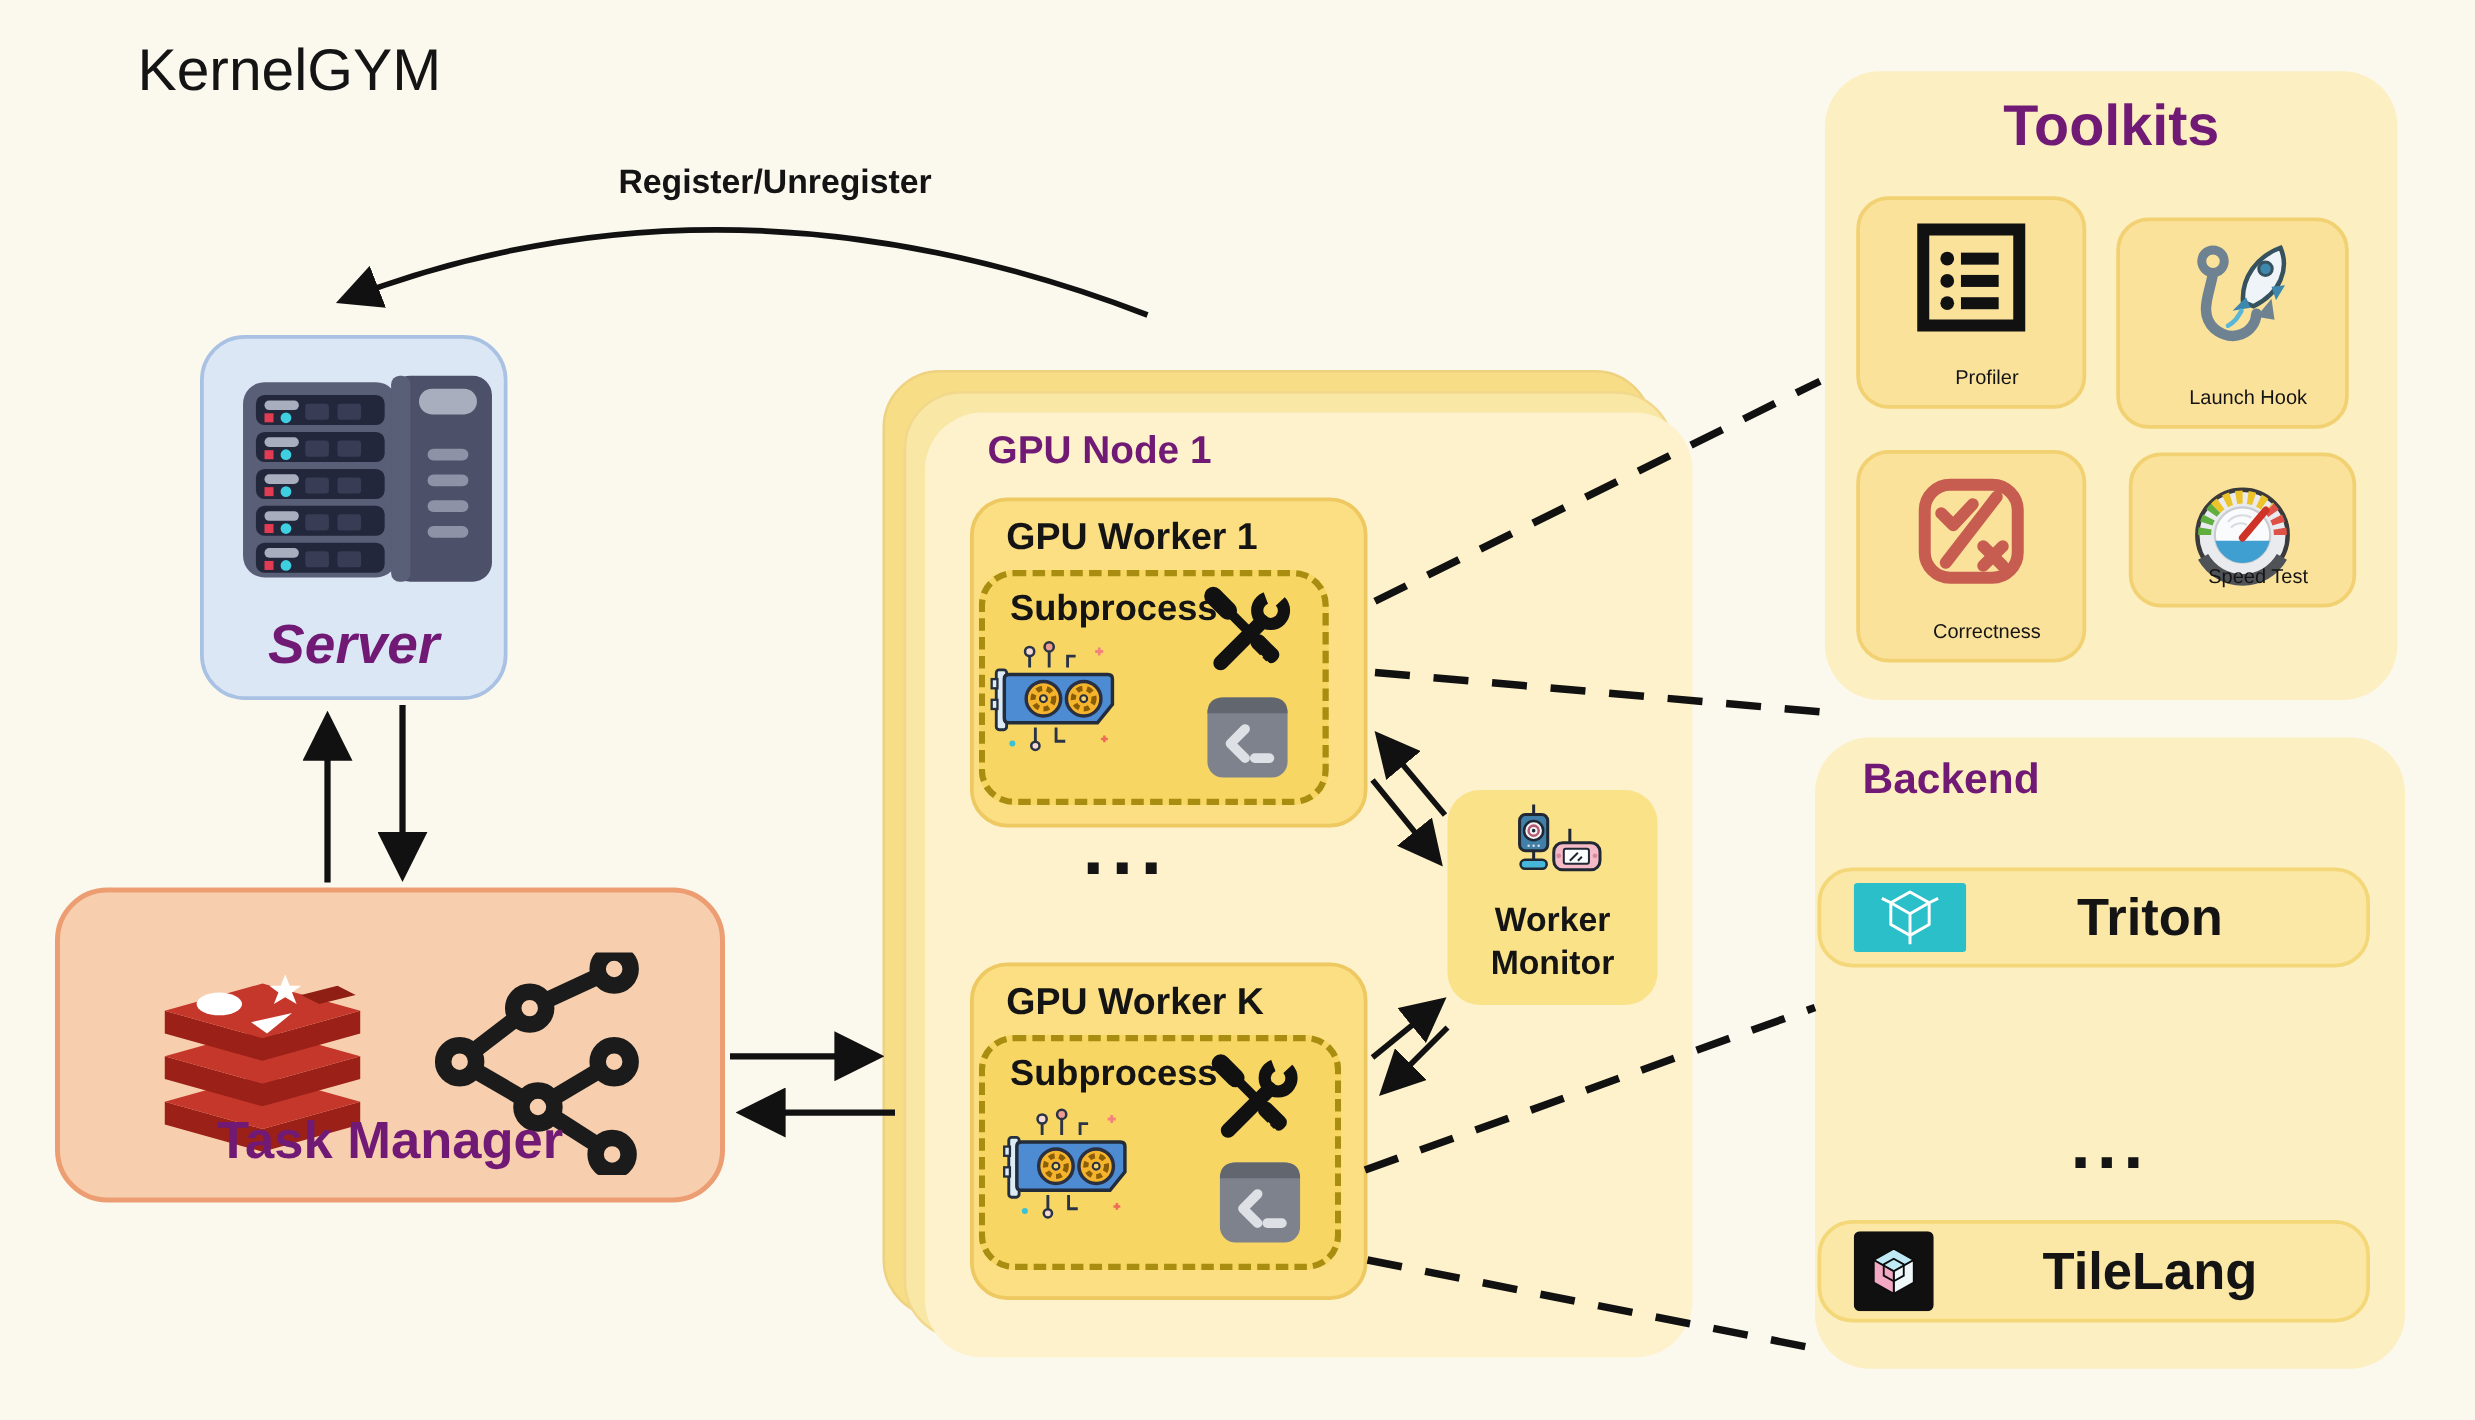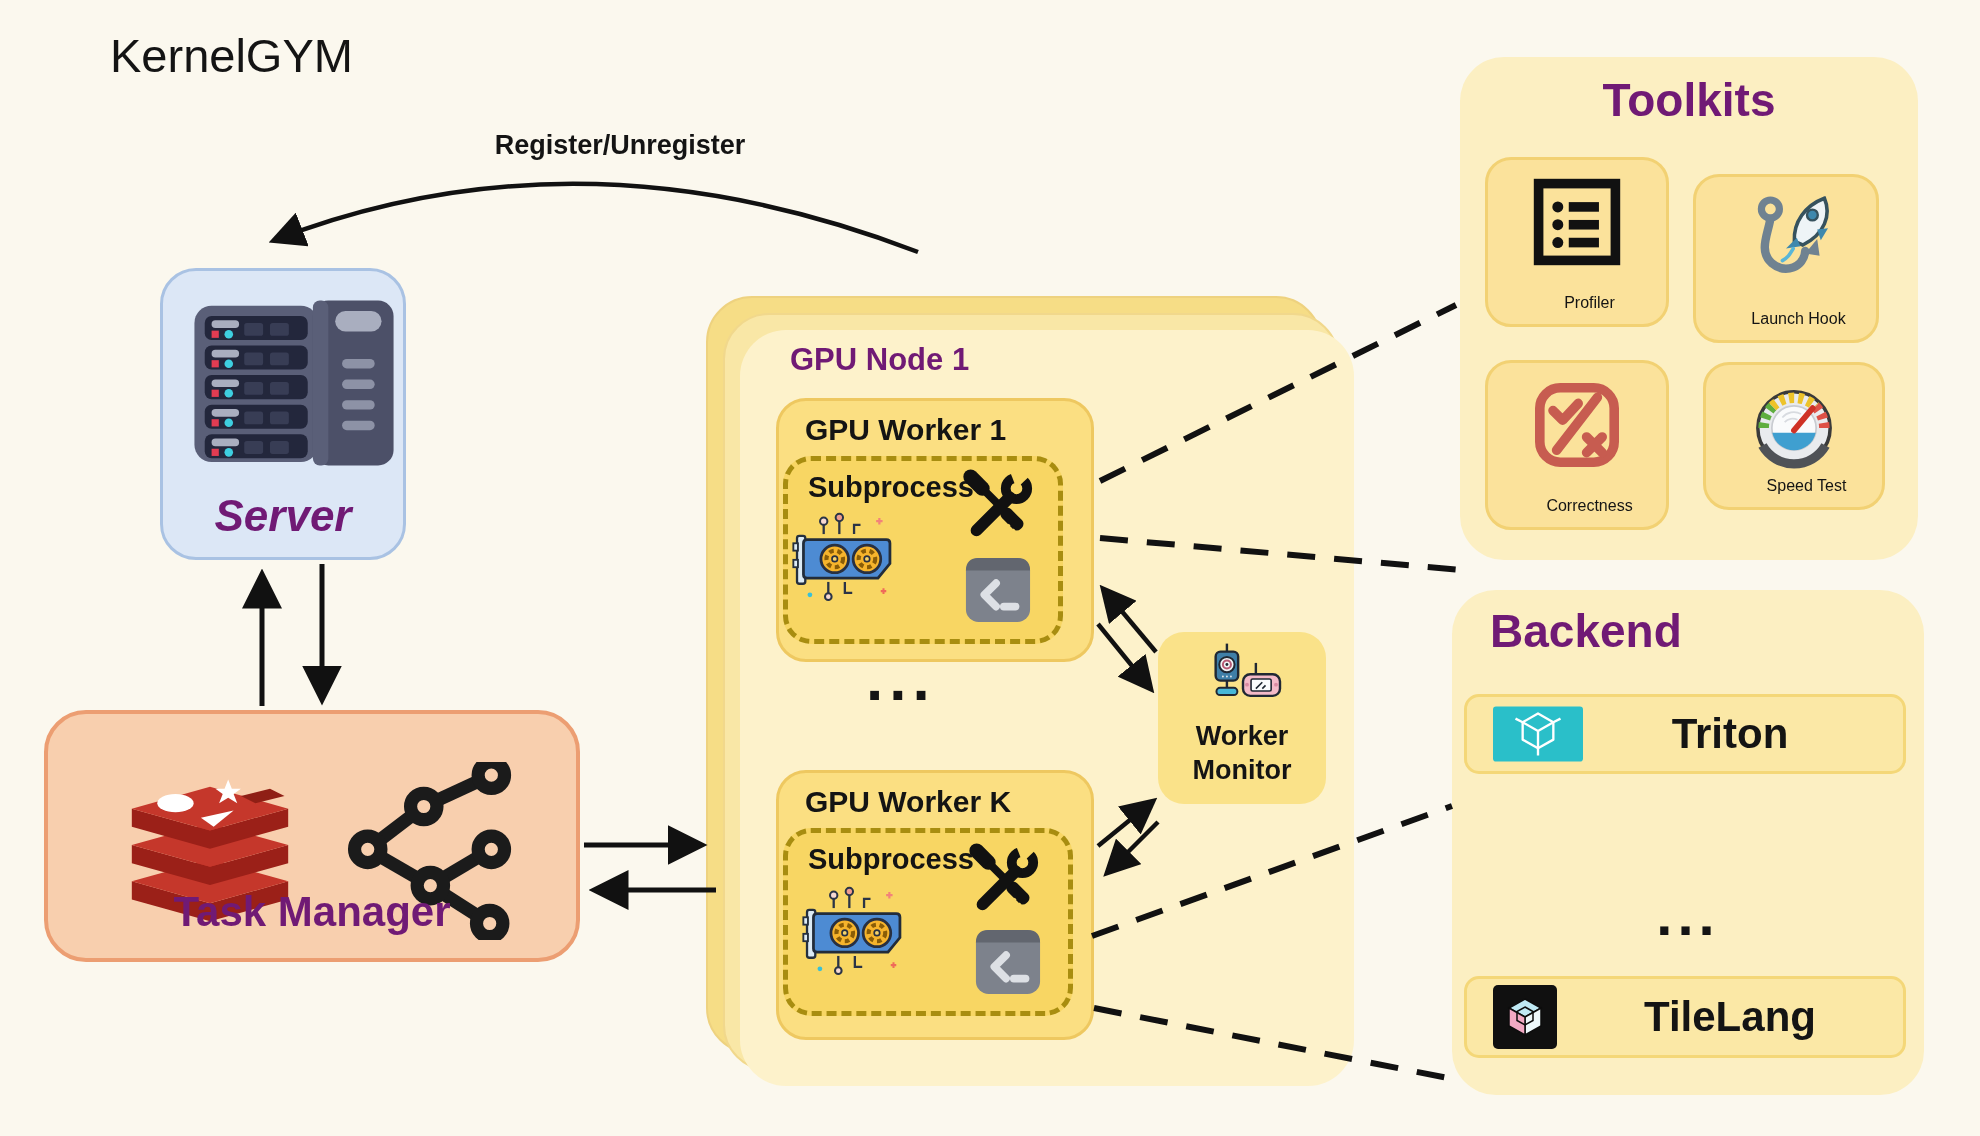--- a/index.html
+++ b/index.html
@@ -64,28 +64,28 @@
   #worker-monitor-icon{left:34px;top:10px;width:102px;height:74px;}
   #worker-monitor-label{left:0;right:0;top:88px;text-align:center;font-size:27px;font-weight:700;line-height:1.25;}
 
   
   #toolkits-panel{left:1460px;top:57px;width:458px;height:503px;background:#fcefc2;border-radius:44px;}
   #toolkits-title{left:0;right:0;top:16px;text-align:center;font-size:46px;font-weight:800;}
   .tool-card{position:absolute;background:#fbe29b;border:3px solid #f2d173;border-radius:26px;box-sizing:border-box;}
   #card-profiler{left:25px;top:100px;width:184px;height:170px;}
   #card-launchhook{left:233px;top:117px;width:186px;height:169px;}
   #card-correctness{left:25px;top:303px;width:184px;height:170px;}
-  #card-speedtest{left:243px;top:305px;width:182px;height:148px;}
+  #card-speedtest{left:243px;top:305px;width:182px;height:124px;}
   .tool-icon{position:absolute;left:0;right:0;top:14px;margin:0 auto;display:block;}
   .tool-label{position:absolute;left:0;right:0;bottom:12px;text-align:center;font-size:16px;font-weight:400;margin-left:25px;}
 
   
   #backend-panel{left:1452px;top:590px;width:472px;height:505px;background:#fcefc2;border-radius:44px;}
-  #backend-title{left:38px;top:14px;font-size:46px;font-weight:800;}
-  .backend-row{position:absolute;left:12px;width:442px;background:#fbe8a6;border:3px solid #f4d778;border-radius:15px;box-sizing:border-box;}
+  #backend-title{left:38px;top:14px;font-size:34px;font-weight:800;}
+  .backend-row{position:absolute;left:2px;width:442px;background:#fbe8a6;border:3px solid #f4d778;border-radius:28px;box-sizing:border-box;}
   #row-triton{top:104px;height:80px;}
   #row-cuda{top:222px;height:82px;}
   #row-tilelang{top:386px;height:82px;}
   .row-logo{position:absolute;left:26px;top:50%;transform:translateY(-50%);}
   .row-label{position:absolute;left:90px;right:0;top:50%;transform:translateY(-50%);
     text-align:center;font-size:42px;font-weight:800;}
   #backend-ellipsis{left:0;right:0;top:296px;text-align:center;font-size:58px;font-weight:800;letter-spacing:5px;line-height:1;position:absolute;}
 
   #connector-overlay{left:0;top:0;width:1980px;height:1136px;pointer-events:none;}
 </style>

